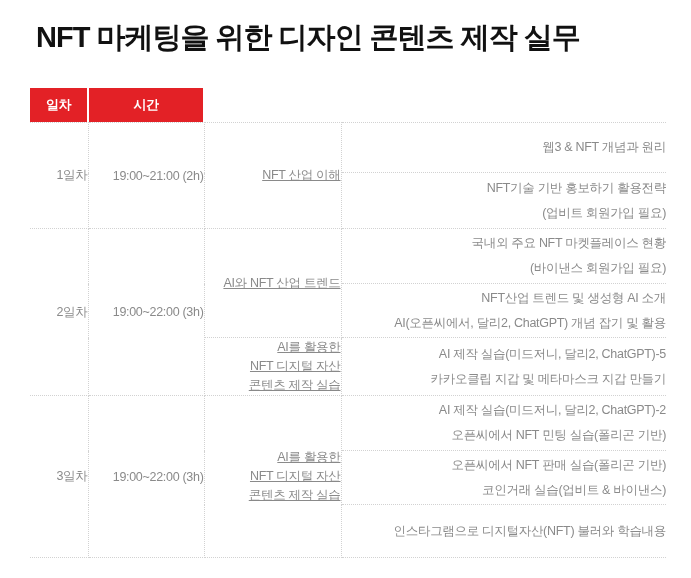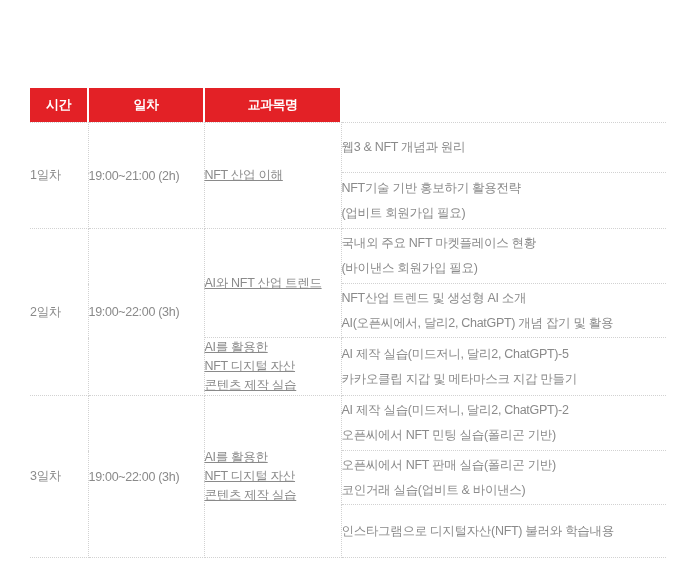--- a/index.html
+++ b/index.html
@@ -33,41 +33,41 @@
     display:flex;align-items:center;justify-content:center;
     letter-spacing:-0.5px;
   }
   
   table.body{
     width:636px;border-collapse:collapse;table-layout:fixed;
     border-left:hidden;border-right:hidden;
   }
   table.body td{
     border:1px dotted var(--border-color);
-    text-align:left;vertical-align:middle;
+    text-align:right;vertical-align:middle;
     color:var(--body-text);font-size:12.5px;letter-spacing:-0.3px;
     padding:0;background:#ffffff;
   }
   td.shade{background:var(--row-shade);}
   .line{line-height:25px;}
   .subject .line{line-height:19px;text-decoration:underline;}
   td.day,td.time{font-size:13px;}
 </style>
 </head>
 <body>
 
 <div class="page">
 
+  <h1 class="page-title">NFT 마케팅을 위한 디자인 콘텐츠 제작 실무</h1>
 
   <div class="table-wrap">
 
     <div class="thead">
+      <div class="hcell">일차</div>
       <div class="hcell">시간</div>
-      <div class="hcell">일차</div>
-      <div class="hcell">교과목명</div>
     </div>
 
     <table class="body">
       <colgroup>
         <col style="width:58px">
           <col style="width:116px">
           <col style="width:137px">
           <col style="width:325px">
       </colgroup>
 

